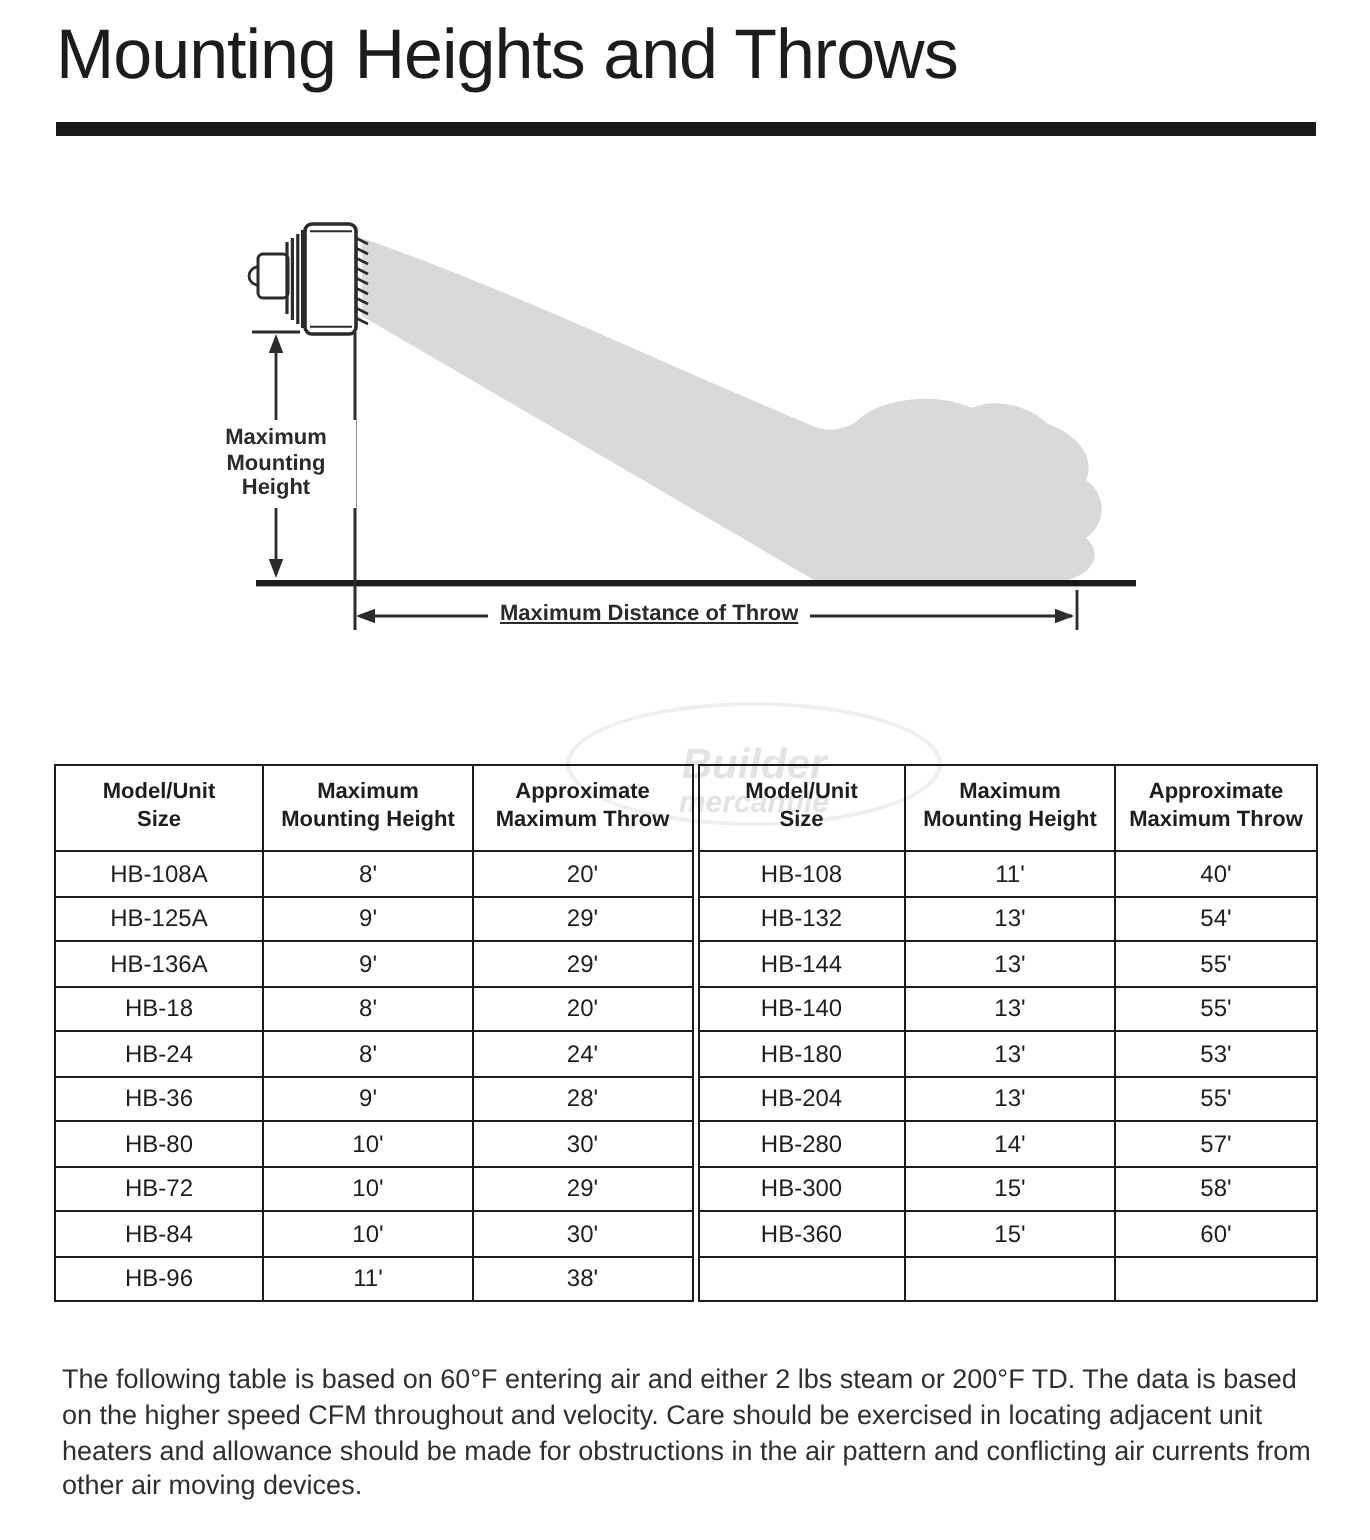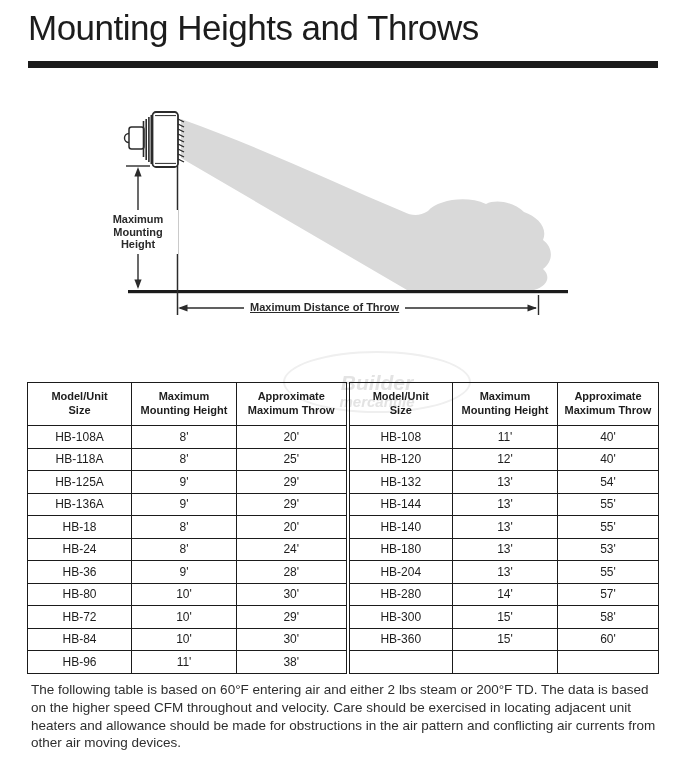--- a/index.html
+++ b/index.html
@@ -155,28 +155,20 @@
     <tbody>
         <tr>
           <td>HB-108A</td>
           <td>8'</td>
           <td>20'</td>
           <td class="dbl">HB-108</td>
           <td>11'</td>
           <td>40'</td>
         </tr>
         <tr>
-          <td>HB-118A</td>
-          <td>8'</td>
-          <td>25'</td>
-          <td class="dbl">HB-120</td>
-          <td>12'</td>
-          <td>40'</td>
-        </tr>
-        <tr>
           <td>HB-125A</td>
           <td>9'</td>
           <td>29'</td>
           <td class="dbl">HB-132</td>
           <td>13'</td>
           <td>54'</td>
         </tr>
         <tr>
           <td>HB-136A</td>
           <td>9'</td>

